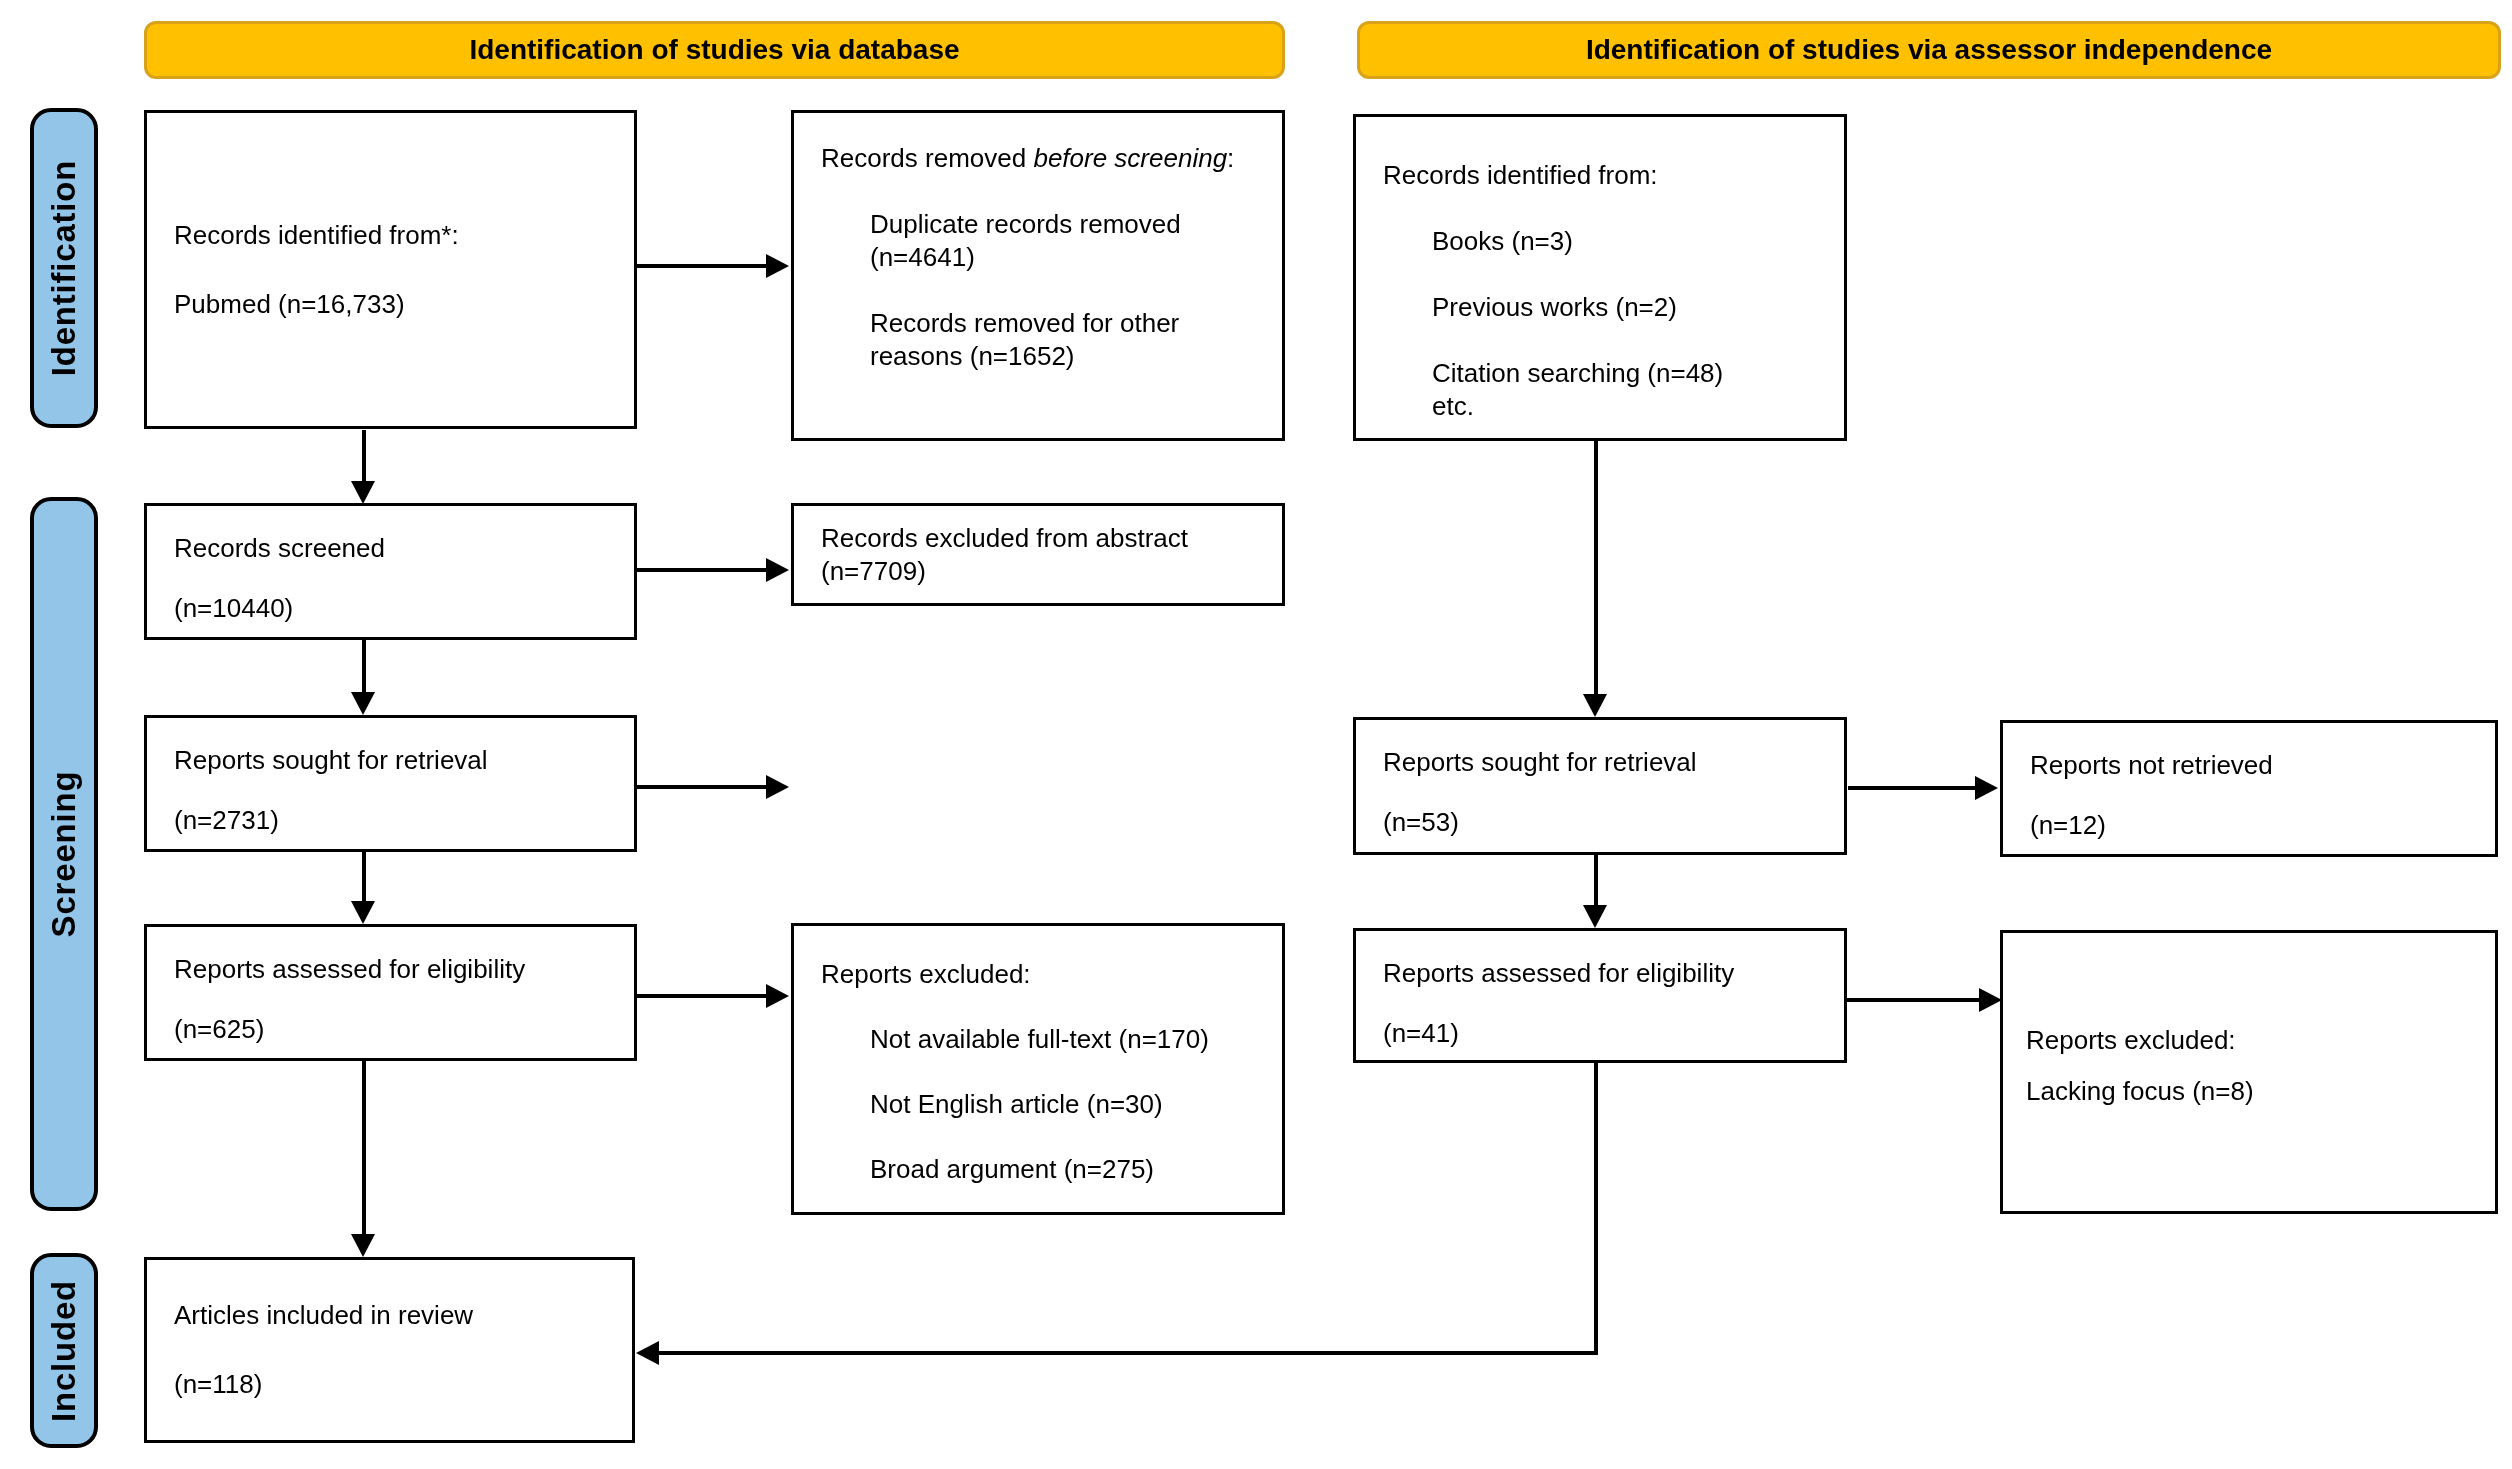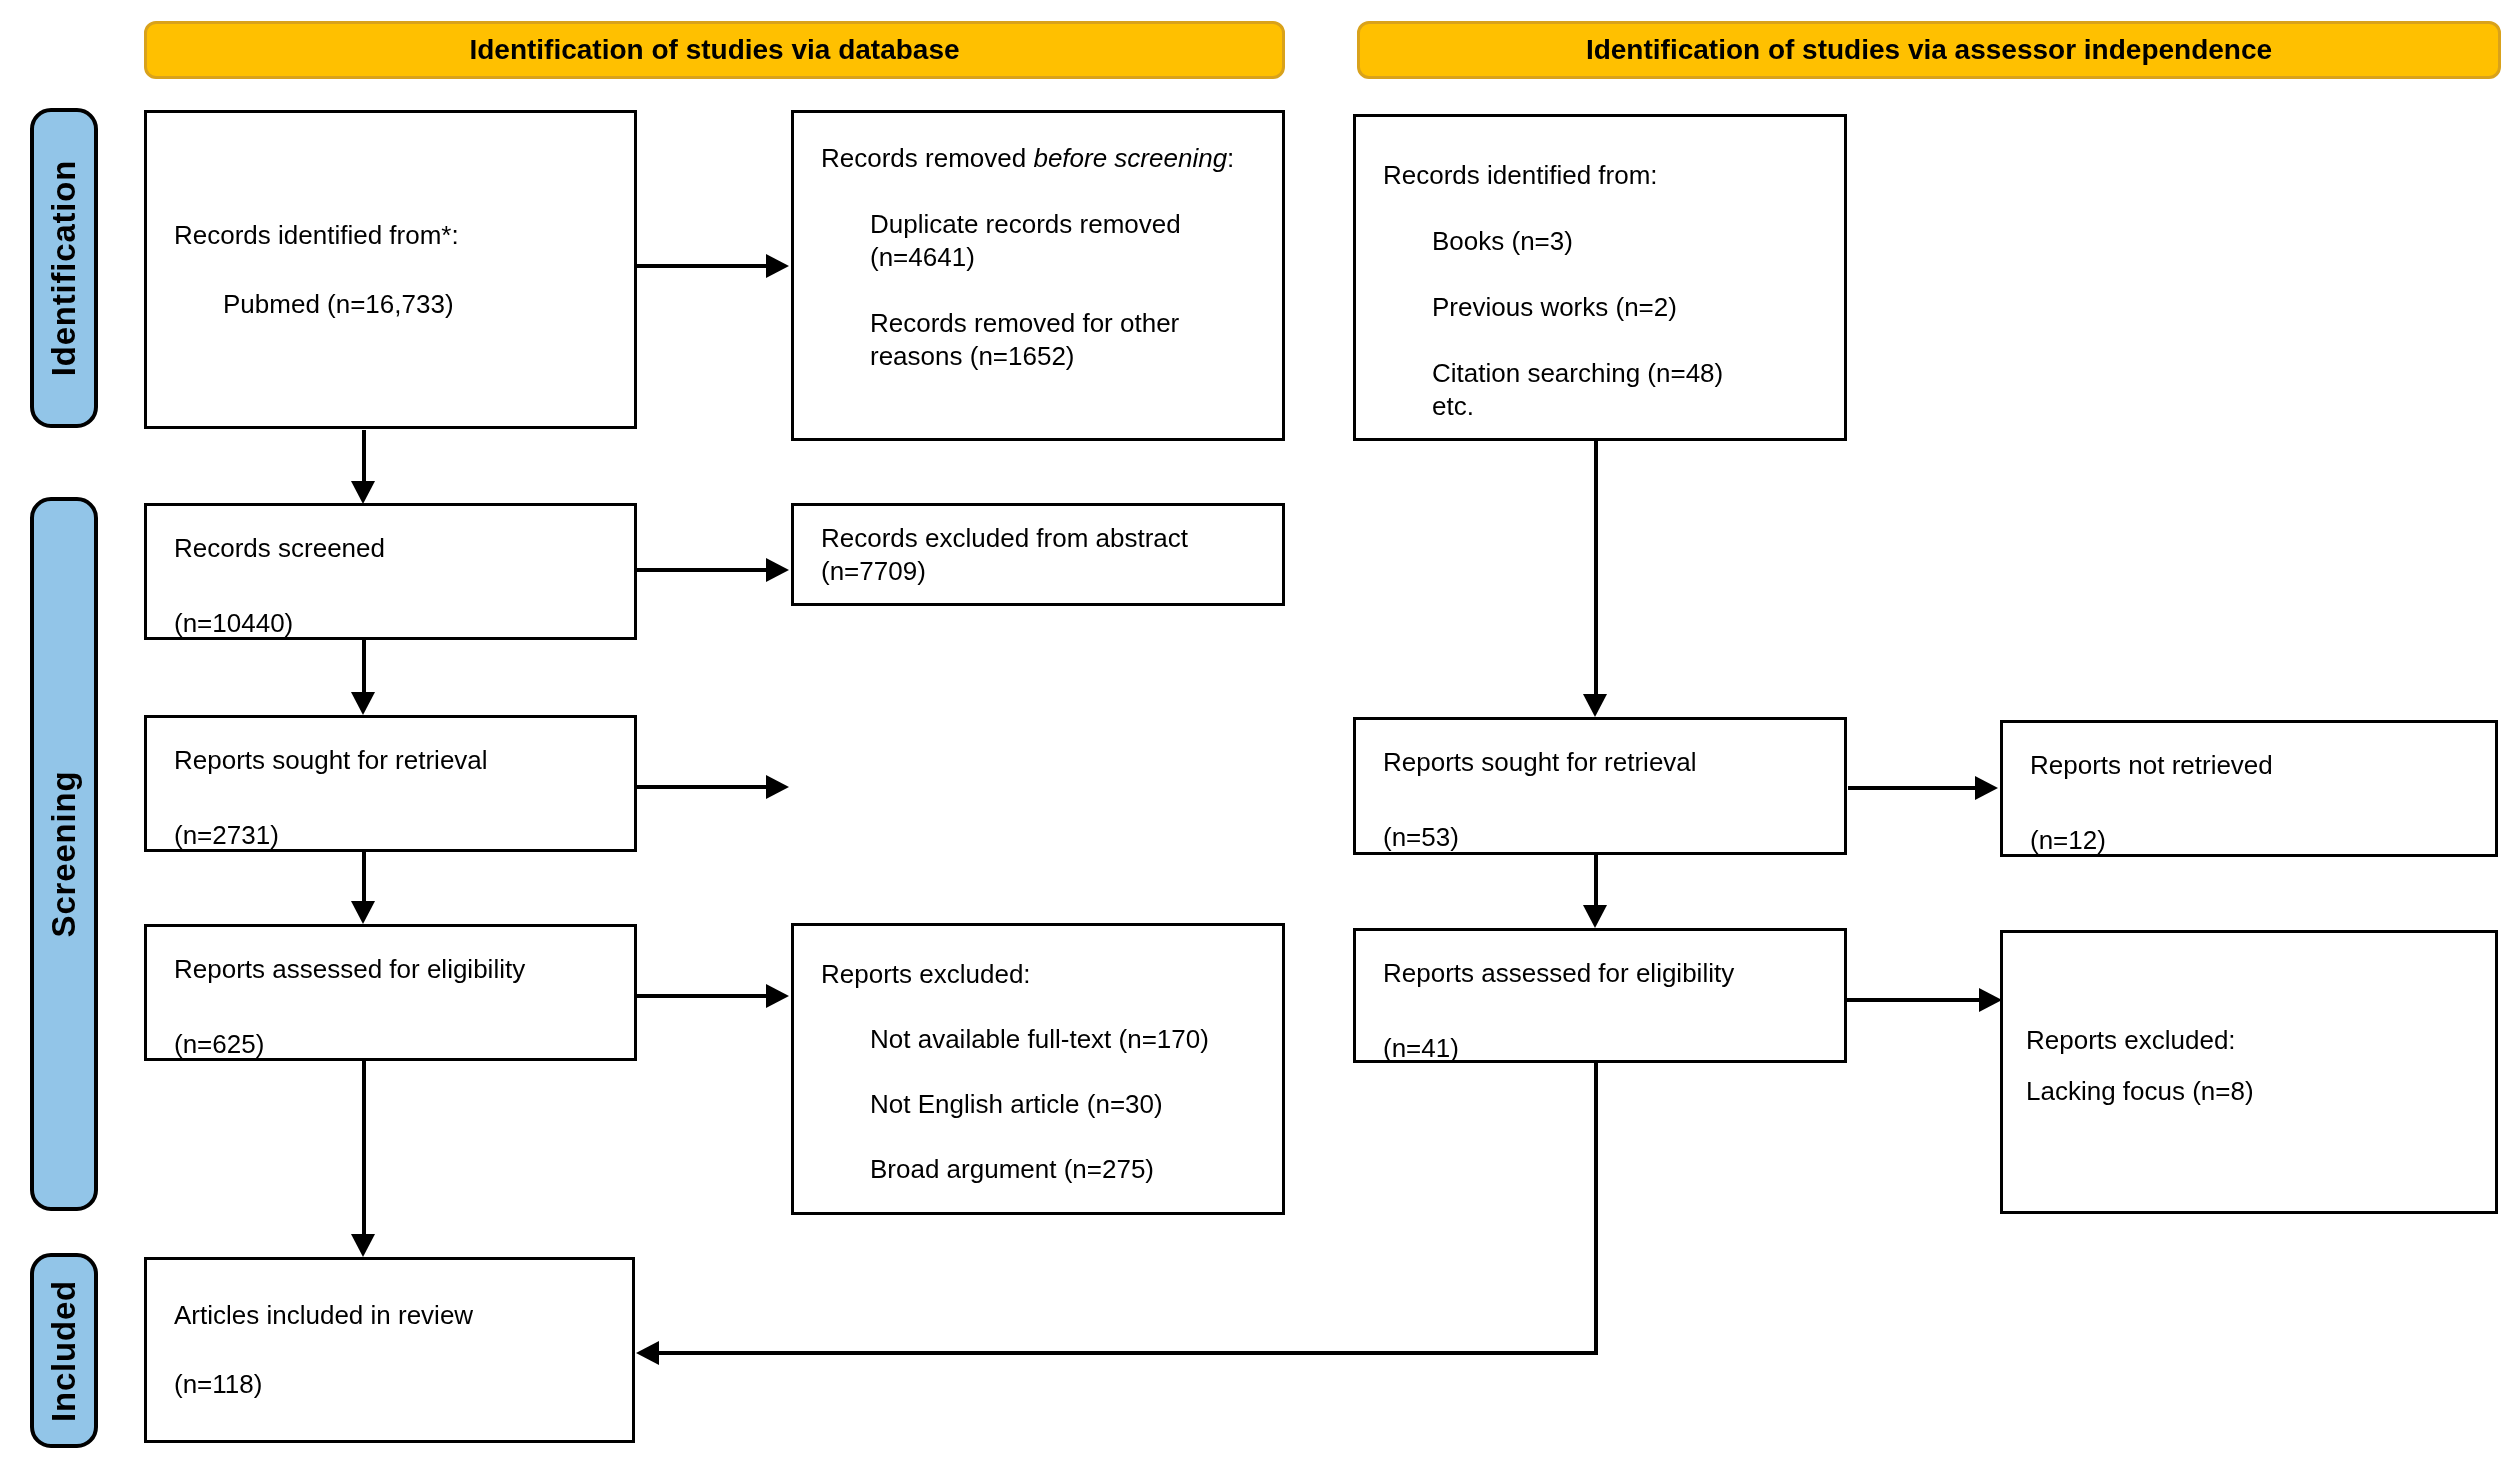--- a/index.html
+++ b/index.html
@@ -10,24 +10,24 @@
           display:flex;align-items:center;justify-content:center;box-sizing:border-box;
           font-weight:bold;font-size:28px;}
 
   .stage{position:absolute;background:#92C5E8;border:4.6px solid #000;border-radius:21px;
          display:flex;align-items:center;justify-content:center;box-sizing:border-box;}
   .stage span{transform:rotate(-90deg);white-space:nowrap;font-weight:bold;font-size:33px;letter-spacing:0.8px;}
 
   .box{position:absolute;background:#fff;border:3.8px solid #000;box-sizing:border-box;
        font-size:26px;line-height:33px;}
   .two{padding:26px 20px 0 27px;}
-  .two .l2{margin-top:42px;}
+  .two .l2{margin-top:27px;}
   .ctr{display:flex;flex-direction:column;justify-content:center;padding:0 20px 0 27px;}
   .ctr .l2{margin-top:36px;}
-  .ind{margin-left:49px;}
+  .ind{}
   .pre{white-space:pre-line;}
   .item{margin-left:49px;margin-top:33px;white-space:pre-line;}
   .item2{margin-left:49px;margin-top:32px;white-space:pre-line;}
   em{font-style:italic;}
 
   .vline{position:absolute;width:3.8px;background:#000;}
   .hline{position:absolute;height:3.8px;background:#000;}
   .arr-d{position:absolute;width:0;height:0;border-left:12px solid transparent;
          border-right:12px solid transparent;border-top:23px solid #000;}
   .arr-r{position:absolute;width:0;height:0;border-top:12px solid transparent;

